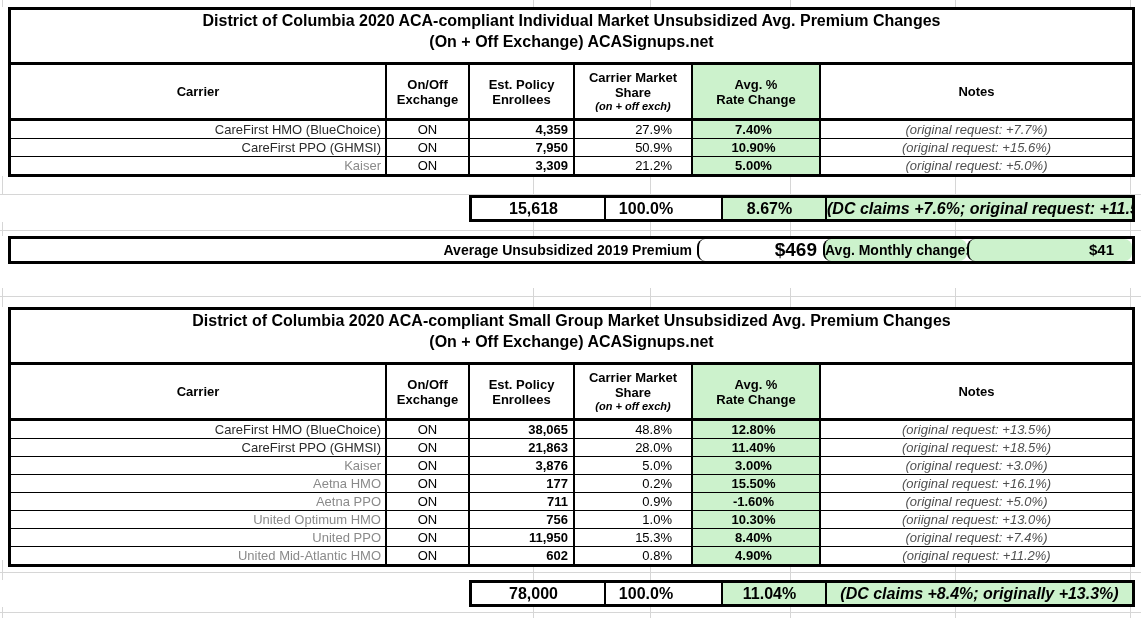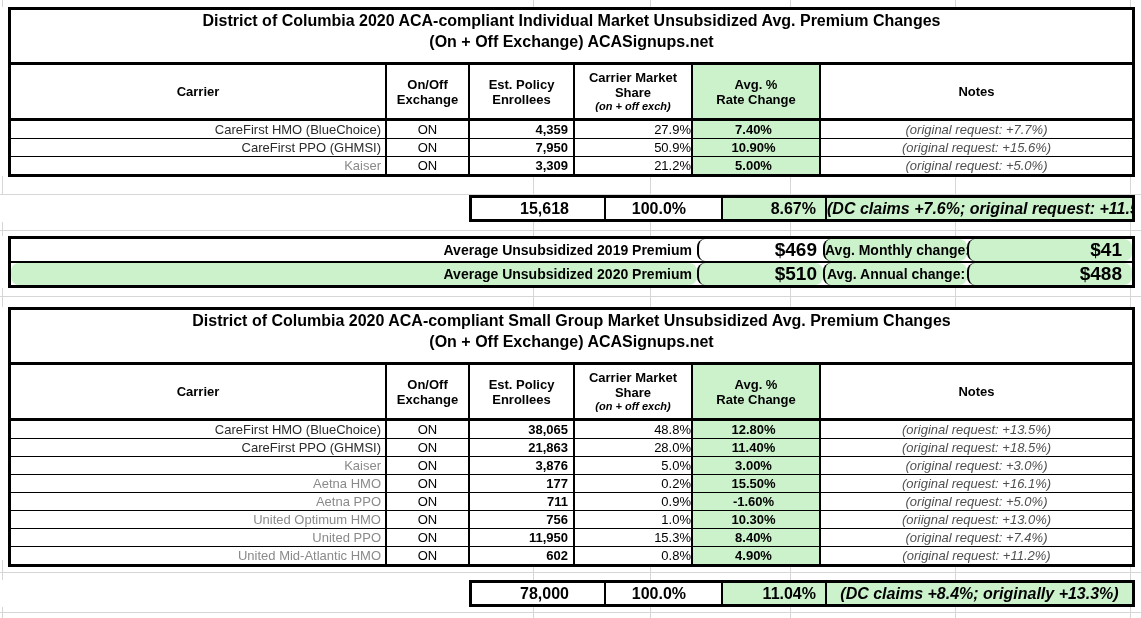--- a/index.html
+++ b/index.html
@@ -49,47 +49,47 @@
 
   .data-row{display:grid;grid-template-columns:374px 83px 105px 118px 128px auto;height:17px;}
   .data-row + .data-row{border-top:1px solid #000;}
   .cell{box-sizing:border-box;overflow:hidden;white-space:nowrap;}
   .data-row .cell{font-size:13px;line-height:17px;}
   .data-row .cell + .cell{border-left:2px solid #000;}
   .c-carrier{text-align:right;padding-right:4px;color:#2b2b2b;}
   .c-carrier.muted{color:var(--muted);}
   .c-exchange{text-align:center;}
   .c-enrollees{text-align:right;padding-right:5px;font-weight:bold;}
-  .c-share{text-align:right;padding-right:0;}
+  .c-share{text-align:right;padding-right:19px;}
   .c-rate{text-align:center;padding-right:5px;font-weight:bold;background:var(--green);}
   .c-note{text-align:center;font-style:italic;font-size:11px;color:#4f4f4f;}
 
   .total-row{
     position:absolute;left:469px;width:666px;height:27px;border:3px solid #000;
     box-sizing:border-box;display:grid;grid-template-columns:106px 117px 130px auto;
     background:#fff;z-index:3;
   }
   .total-row .cell{font-weight:bold;font-size:16px;line-height:21px;}
   .total-row .cell + .cell{border-left:2px solid #000;}
-  .t-enrollees,.t-share,.t-rate{text-align:right;padding-right:9px;margin-left:26px;}
+  .t-enrollees,.t-share,.t-rate{text-align:center;padding-right:9px;margin-left:26px;}
   .t-rate{background:var(--green);}
   .t-note{background:var(--green);text-align:center;font-style:italic;font-size:12.5px;}
 
   .summary-block{
     position:absolute;left:8px;top:236px;width:1127px;border:3px solid #000;
     box-sizing:border-box;background:#fff;z-index:2;
   }
   .sum-row{display:grid;grid-template-columns:686px 126px 144px auto;height:22px;}
   .sum-row + .sum-row{border-top:2px solid #000;}
   .sum-row .cell{line-height:22px;font-weight:bold;border-radius:8px;}
   .sum-row .cell + .cell{border-left:2px solid #000;}
   .s-label{text-align:right;padding-right:5px;font-size:14px;}
   .s-value{text-align:right;padding-right:6px;font-size:19px;}
   .s-change-label{text-align:center;font-size:14px;background:var(--green);}
-  .s-change-value{text-align:right;padding-right:10px;font-size:19px;background:var(--green);}
+  .s-change-value{text-align:right;padding-right:18px;font-size:15px;background:var(--green);}
   .sum-row.all-green .cell{background:var(--green);}
 </style>
 </head>
 <body>
 
 <div class="page">
 
   <div class="strip" style="top:0;height:7px"></div>
   <div class="strip" style="top:176px;height:19px"></div>
   <div class="strip" style="top:222px;height:14px"></div>
@@ -167,26 +167,20 @@
     <div class="cell t-note">(DC claims +7.6%; original request: +11.5%)</div>
   </div>
 
   <div class="summary-block">
       <div class="sum-row">
     <div class="cell s-label">Average Unsubsidized 2019 Premium</div>
     <div class="cell s-value">$469</div>
     <div class="cell s-change-label">Avg. Monthly change:</div>
     <div class="cell s-change-value">$41</div>
   </div>
-      <div class="sum-row all-green">
-    <div class="cell s-label">Average Unsubsidized 2020 Premium</div>
-    <div class="cell s-value">$510</div>
-    <div class="cell s-change-label">Avg. Annual change:</div>
-    <div class="cell s-change-value">$488</div>
-  </div>
     </div>
 
   <section class="sheet-table" style="top:307px">
     <div class="title-block">
       <div>District of Columbia 2020 ACA-compliant Small Group Market Unsubsidized Avg. Premium Changes</div>
       <div>(On + Off Exchange) ACASignups.net</div>
     </div>
     <div class="hdr-row">
       <div class="hdr-cell">
         <div>Carrier</div>

